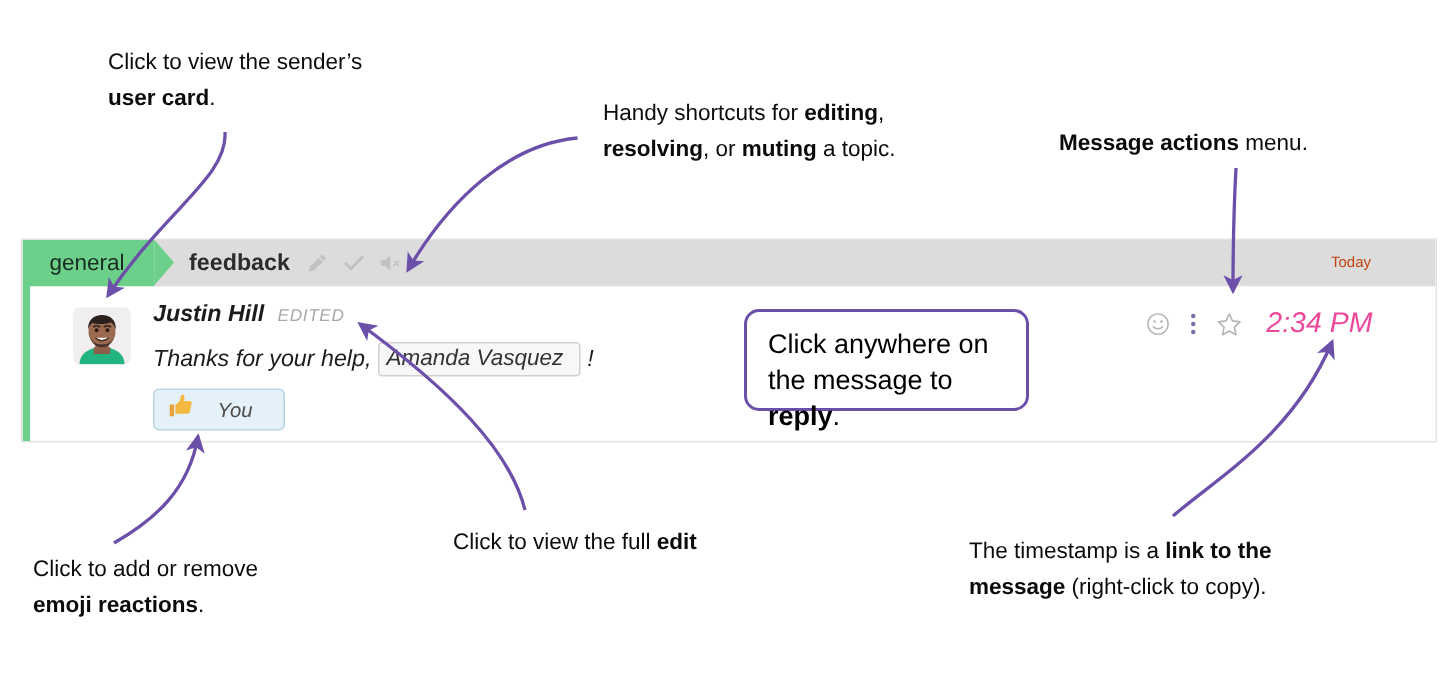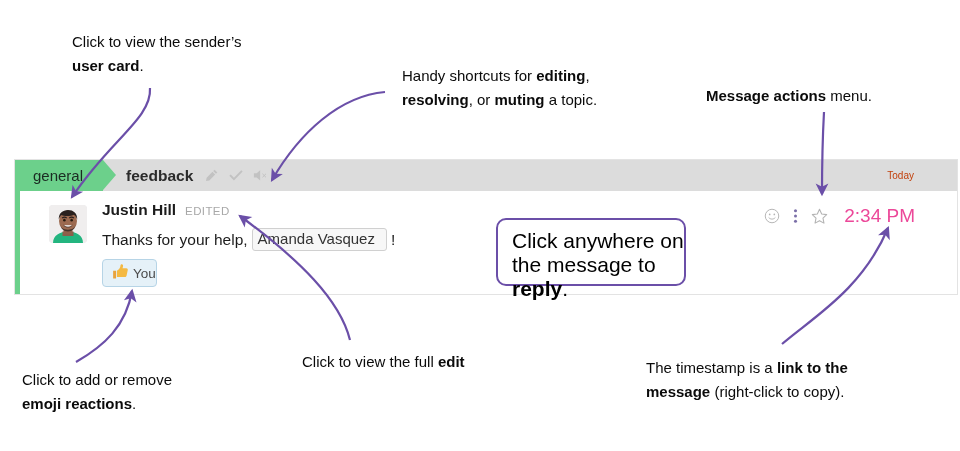--- a/index.html
+++ b/index.html
@@ -39,24 +39,23 @@
     position: absolute;
     left: 496px;
     top: 206px;
     width: 190px;
     height: 68px;
     box-sizing: border-box;
     border: 2.2px solid #6b4fa8;
     border-radius: 10px;
     background: #ffffff;
     padding: 9px 0 0 14px;
-    font-size: 21px;
+    font-size: 18px;
     line-height: 24px;
     z-index: 30;
-    margin-top: 12px;
   }
 
   
   .arrows {
     position: absolute;
     left: 0; top: 0;
     width: 960px; height: 451px;
     pointer-events: none;
     z-index: 40;
   }
@@ -136,20 +135,21 @@
   }
 
   
   .message {
     position: absolute;
     left: 5px;
     top: 31px;
     right: 0;
     bottom: 0;
     background: #ffffff;
+    font-style: italic;
   }
   .avatar {
     position: absolute;
     left: 29px;
     top: 14px;
     width: 38px;
     height: 38px;
     border-radius: 4px;
     overflow: hidden;
     background: #e9e9ec;
@@ -196,25 +196,25 @@
     padding: 1px 11px 2px 5px;
     font-size: 15px;
     color: #333333;
     margin: 0 4px;
     line-height: 18px;
   }
   .reaction {
     margin-top: 8px;
     display: inline-flex;
     align-items: center;
-    gap: 4px;
+    gap: 16px;
     background: #e5f1f8;
     border: 1px solid #b6d4e6;
     border-radius: 4px;
-    padding: 3px 0 3px 9px;
+    padding: 3px 21px 3px 9px;
     height: 20px;
   }
   .reaction-label {
     font-size: 13.5px;
     color: #4a4a4a;
   }
 
   
   .msg-actions {
     position: absolute;

